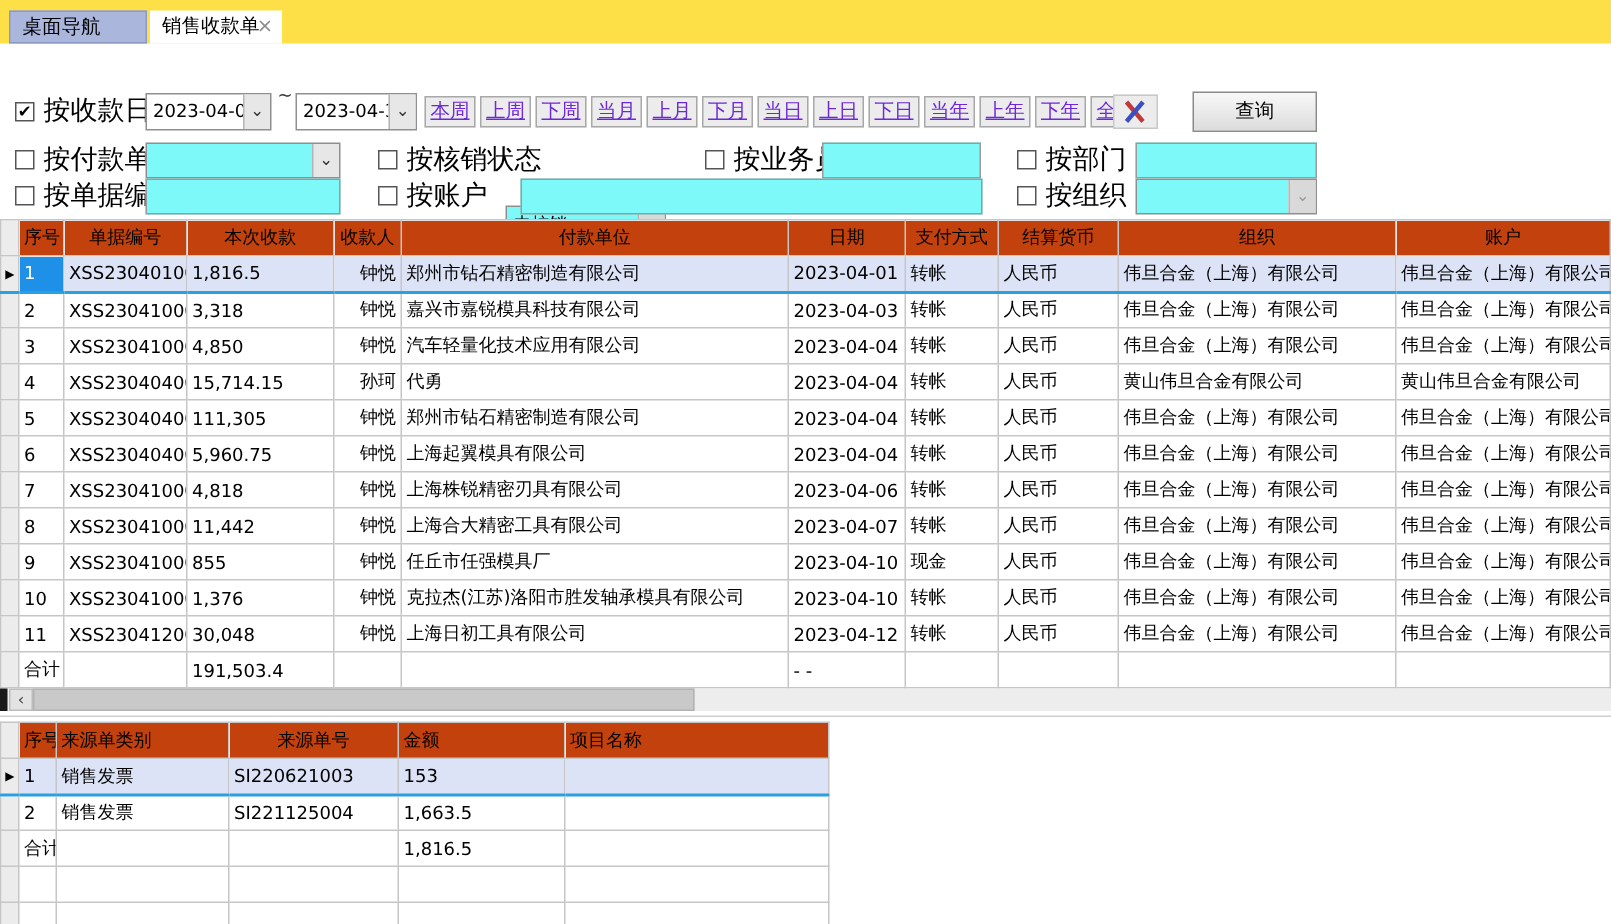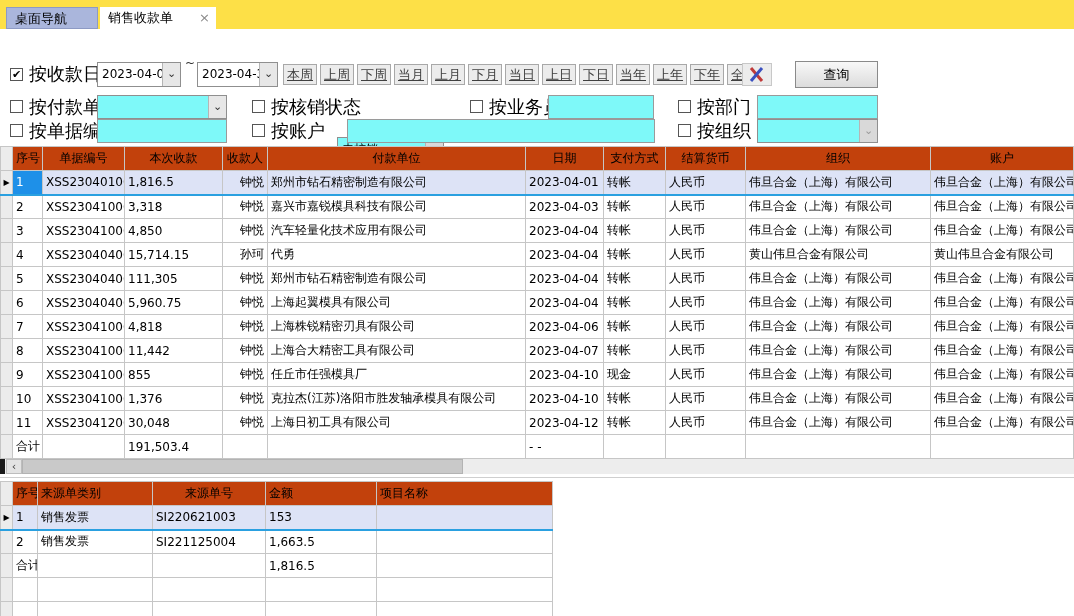--- a/index.html
+++ b/index.html
@@ -3,39 +3,39 @@
 <meta charset="utf-8">
 <style>
   * { margin:0; padding:0; box-sizing:border-box; }
   html,body { width:1074px; height:616px; overflow:hidden; background:#fff;
     font-family:"DejaVu Sans", sans-serif; font-size:12px; color:#000; }
 
   
   .topbar { position:absolute; left:0; top:0; width:1074px; height:29px; background:#fde047; }
   .tab { position:absolute; top:7px; height:22px; line-height:22px; padding:0 8px; font-size:13px; }
   .tab-inactive { left:6px; width:92px; background:#aab6dc; border:1px solid #8d9ac4; color:#000; }
-  .tab-active { left:100px; width:116px; background:#ffffff; color:#000; }
+  .tab-active { left:100px; width:88px; background:#ffffff; color:#000; }
   .tab-close { position:absolute; right:6px; top:0; color:#8a8a8a; font-size:13px; cursor:default; }
 
   
   .cb { position:absolute; width:13px; height:13px; border:1px solid #555; background:#fff; font-size:11px;
         line-height:11px; text-align:center; color:#000; }
   .flabel { position:absolute; height:24px; line-height:24px; font-size:18px; white-space:nowrap; }
   .combo { position:absolute; height:25px; border:1px solid #8f8f8f; background:#fff; display:flex; }
   .combo .ctext { flex:1; line-height:23px; padding-left:4px; font-size:12px; overflow:hidden; white-space:nowrap; }
   .combo .carrow { width:18px; background:#e7e7e7; border-left:1px solid #b5b5b5; text-align:center;
         line-height:21px; font-size:11px; color:#333; }
   .combo .carrow.disabled { background:#d9d9d9; color:#9a9a9a; }
   .cyan { background:#7ef9f9 !important; }
   .cinput { position:absolute; height:24px; border:1px solid #9a9a9a; background:#7ef9f9; padding:0 4px;
         font-family:"DejaVu Sans", sans-serif; font-size:12px; }
   .tilde { position:absolute; font-size:12px; color:#333; }
   .ranges { position:absolute; display:flex; gap:3px; }
   .rbtn { display:inline-block; height:21px; line-height:19px; padding:0 3px; background:#ececec;
-        border:1px solid #a8a8a8; color:#404040; text-decoration:underline; font-size:13px; cursor:pointer; }
+        border:1px solid #a8a8a8; color:#6d28d9; text-decoration:underline; font-size:13px; cursor:pointer; }
   .toolbtn { position:absolute; width:30px; height:23px; background:#ececec; border:1px solid #c8c8c8;
         display:flex; align-items:center; justify-content:center; }
   .querybtn { position:absolute; width:83px; height:27px; background:linear-gradient(#f8f8f8,#dcdcdc);
         border:1px solid #8a8a8a; font-size:13px; text-align:center; line-height:25px; }
 
   
   table { border-collapse:collapse; table-layout:fixed; position:absolute; background:#fff; }
   th, td { border:1px solid #c6c6c6; height:24px; padding:0 3px; font-weight:normal; overflow:hidden;
         white-space:nowrap; font-size:12px; }
   th { text-align:center; background:#c2410c; }

